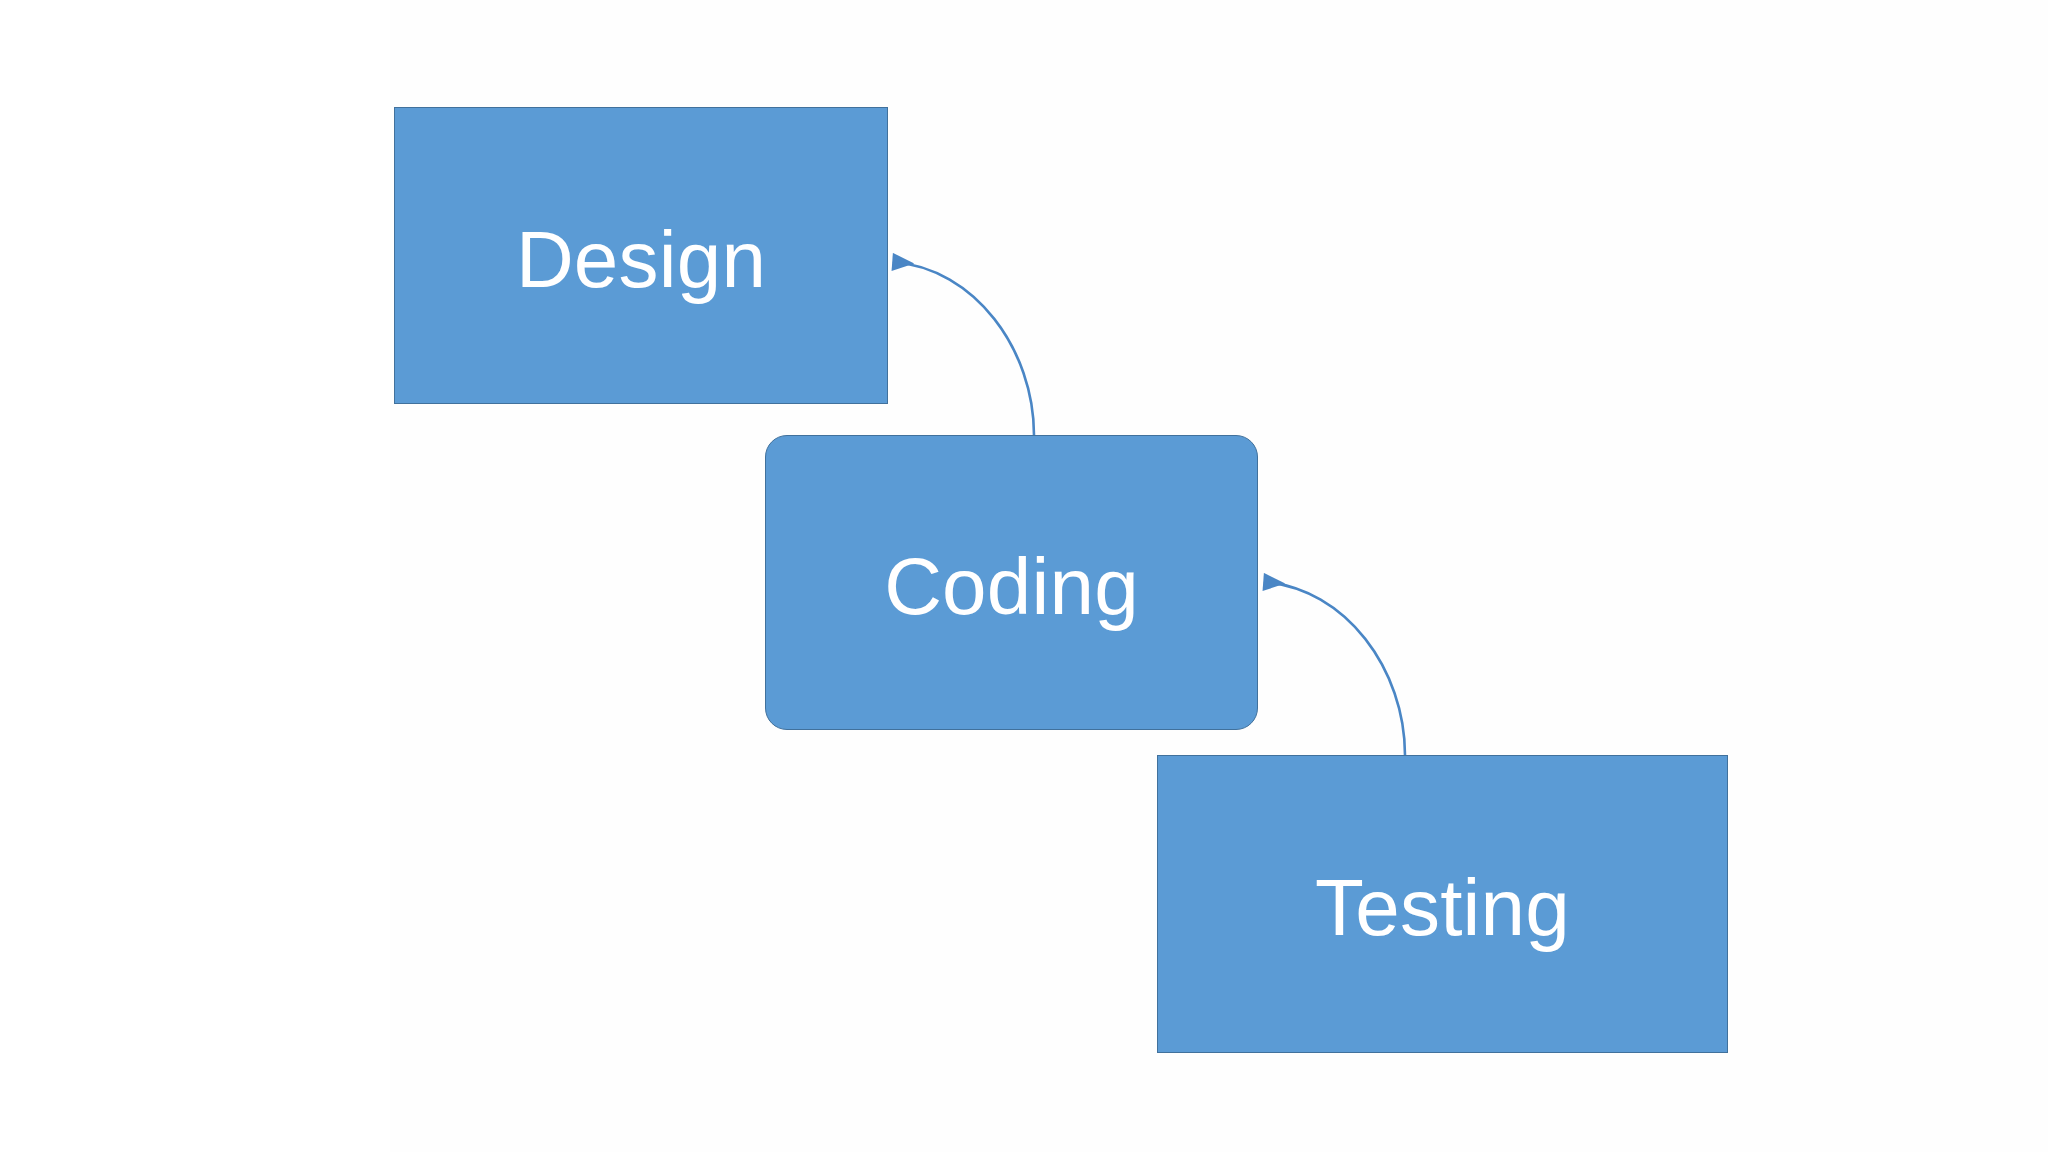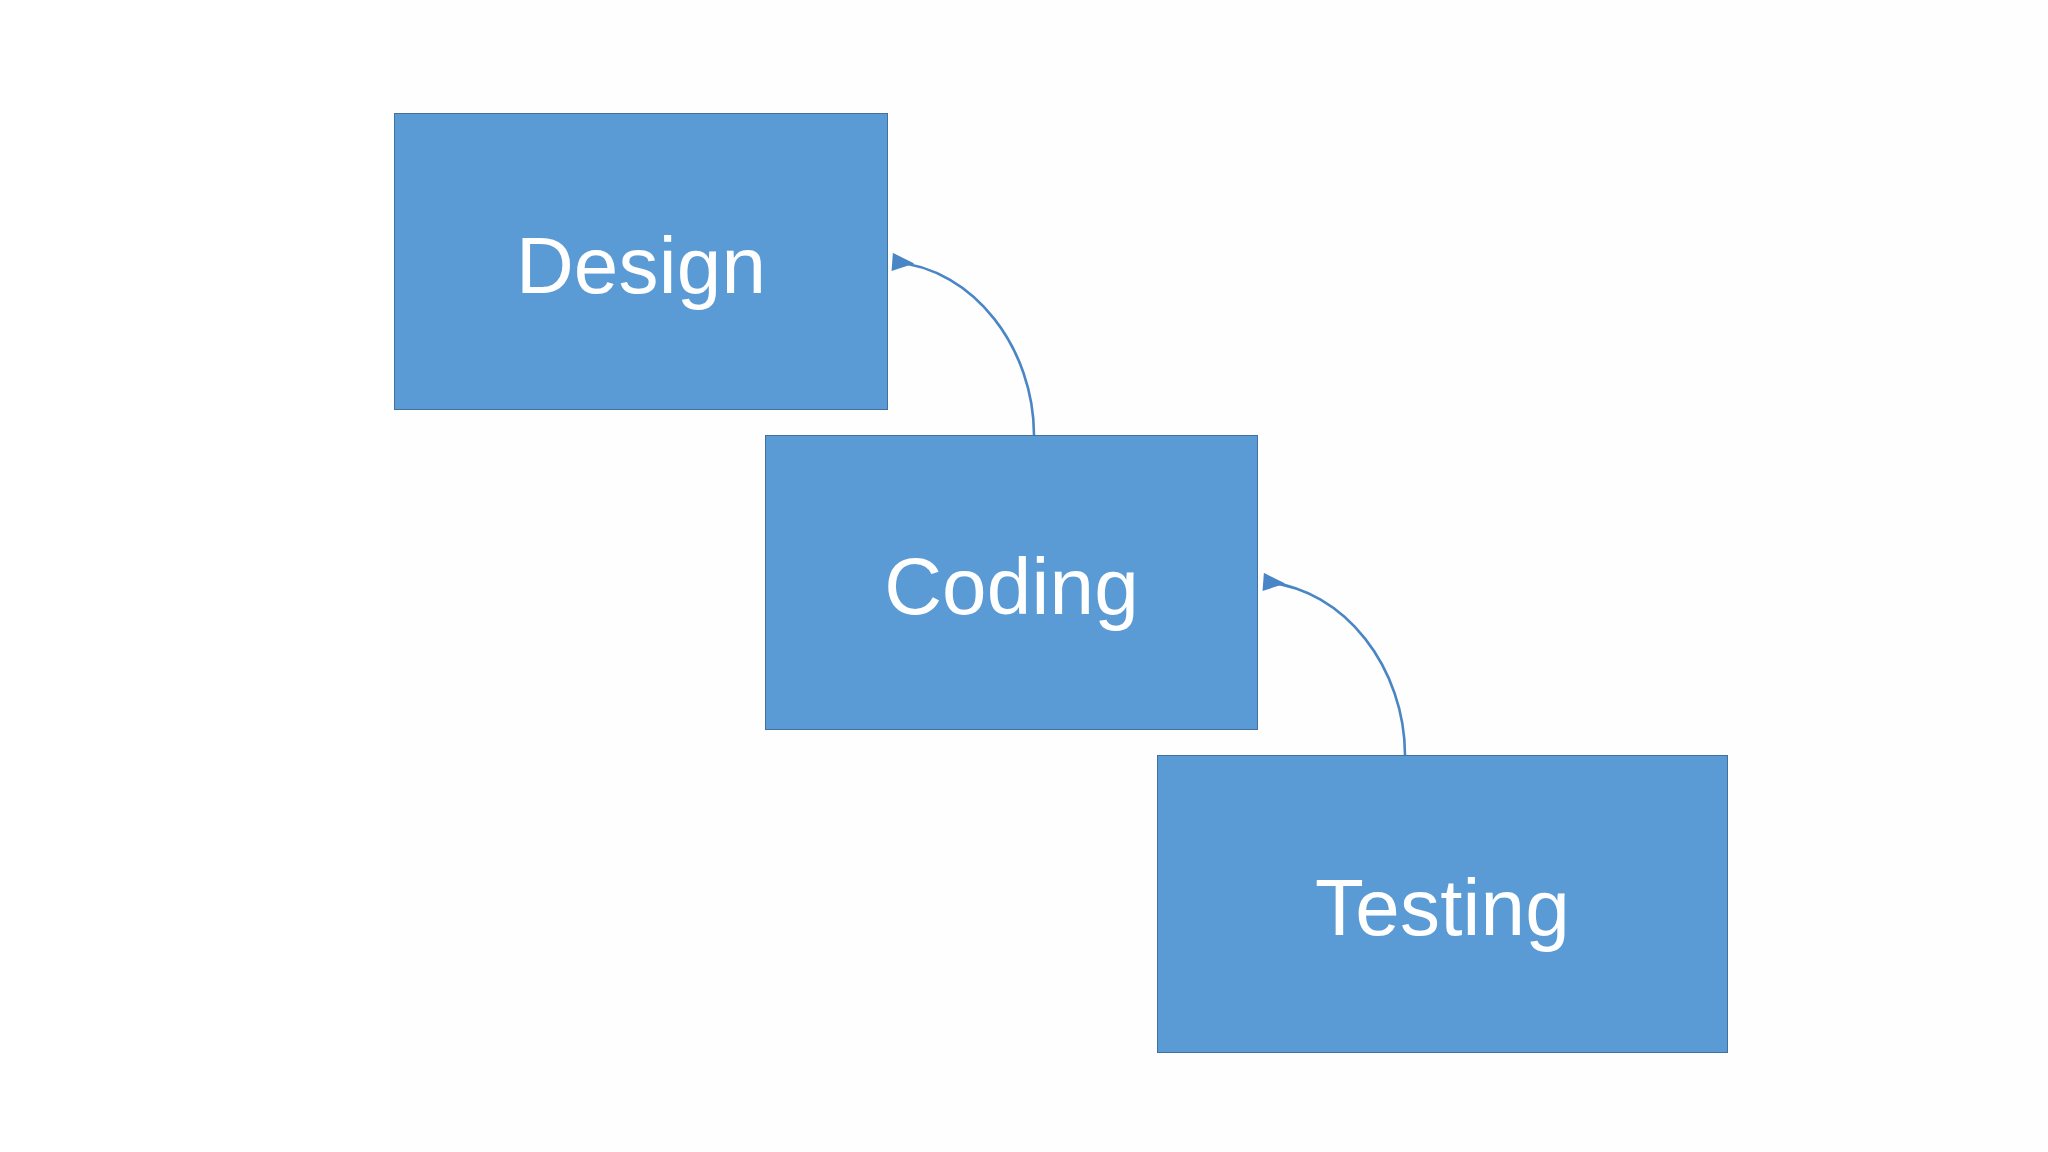--- a/index.html
+++ b/index.html
@@ -74,25 +74,25 @@
       <marker id="arrowhead-left" markerWidth="9" markerHeight="7" refX="8.2" refY="3.5" orient="auto" markerUnits="strokeWidth">
         <path d="M 8.5 0 L 8.5 7 L 0 3.5 z" fill="#4A86C5"></path>
       </marker>
     </defs>
 
     <path id="edge-coding-to-design" fill="none" stroke="#4A86C5" stroke-width="2.6" stroke-linecap="butt" marker-end="url(#arrowhead-left)" d="M 1034 435 C 1034 350 975 268 893 262"></path>
 
     <path id="edge-testing-to-coding" fill="none" stroke="#4A86C5" stroke-width="2.6" stroke-linecap="butt" marker-end="url(#arrowhead-left)" d="M 1405 755 C 1405 670 1346 588 1264 582"></path>
   </svg>
 
-  <div class="node" id="node-design" style="left: 394px; top: 113px; width: 494px; height: 297px; background: rgb(91, 155, 213); border-color: rgb(65, 113, 156); color: rgb(255, 255, 255);">
+  <div class="node" id="node-design" style="left: 394px; top: 107px; width: 494px; height: 297px; background: rgb(91, 155, 213); border-color: rgb(65, 113, 156); color: rgb(255, 255, 255);">
     <span class="node-label">Design</span>
   </div>
 
-  <div class="node" id="node-coding" style="left: 765px; top: 435px; width: 493px; height: 295px; background: rgb(91, 155, 213); border-color: rgb(65, 113, 156); color: rgb(255, 255, 255);">
+  <div class="node" id="node-coding" style="left: 765px; top: 435px; width: 493px; height: 295px; background: rgb(91, 155, 213); border-color: rgb(65, 113, 156); color: rgb(255, 255, 255); border-radius: 22px;">
     <span class="node-label">Coding</span>
   </div>
 
   <div class="node" id="node-testing" style="left: 1157px; top: 755px; width: 571px; height: 298px; background: rgb(91, 155, 213); border-color: rgb(65, 113, 156); color: rgb(255, 255, 255);">
     <span class="node-label">Testing</span>
   </div>
 
 </div>
 
 </body></html>

